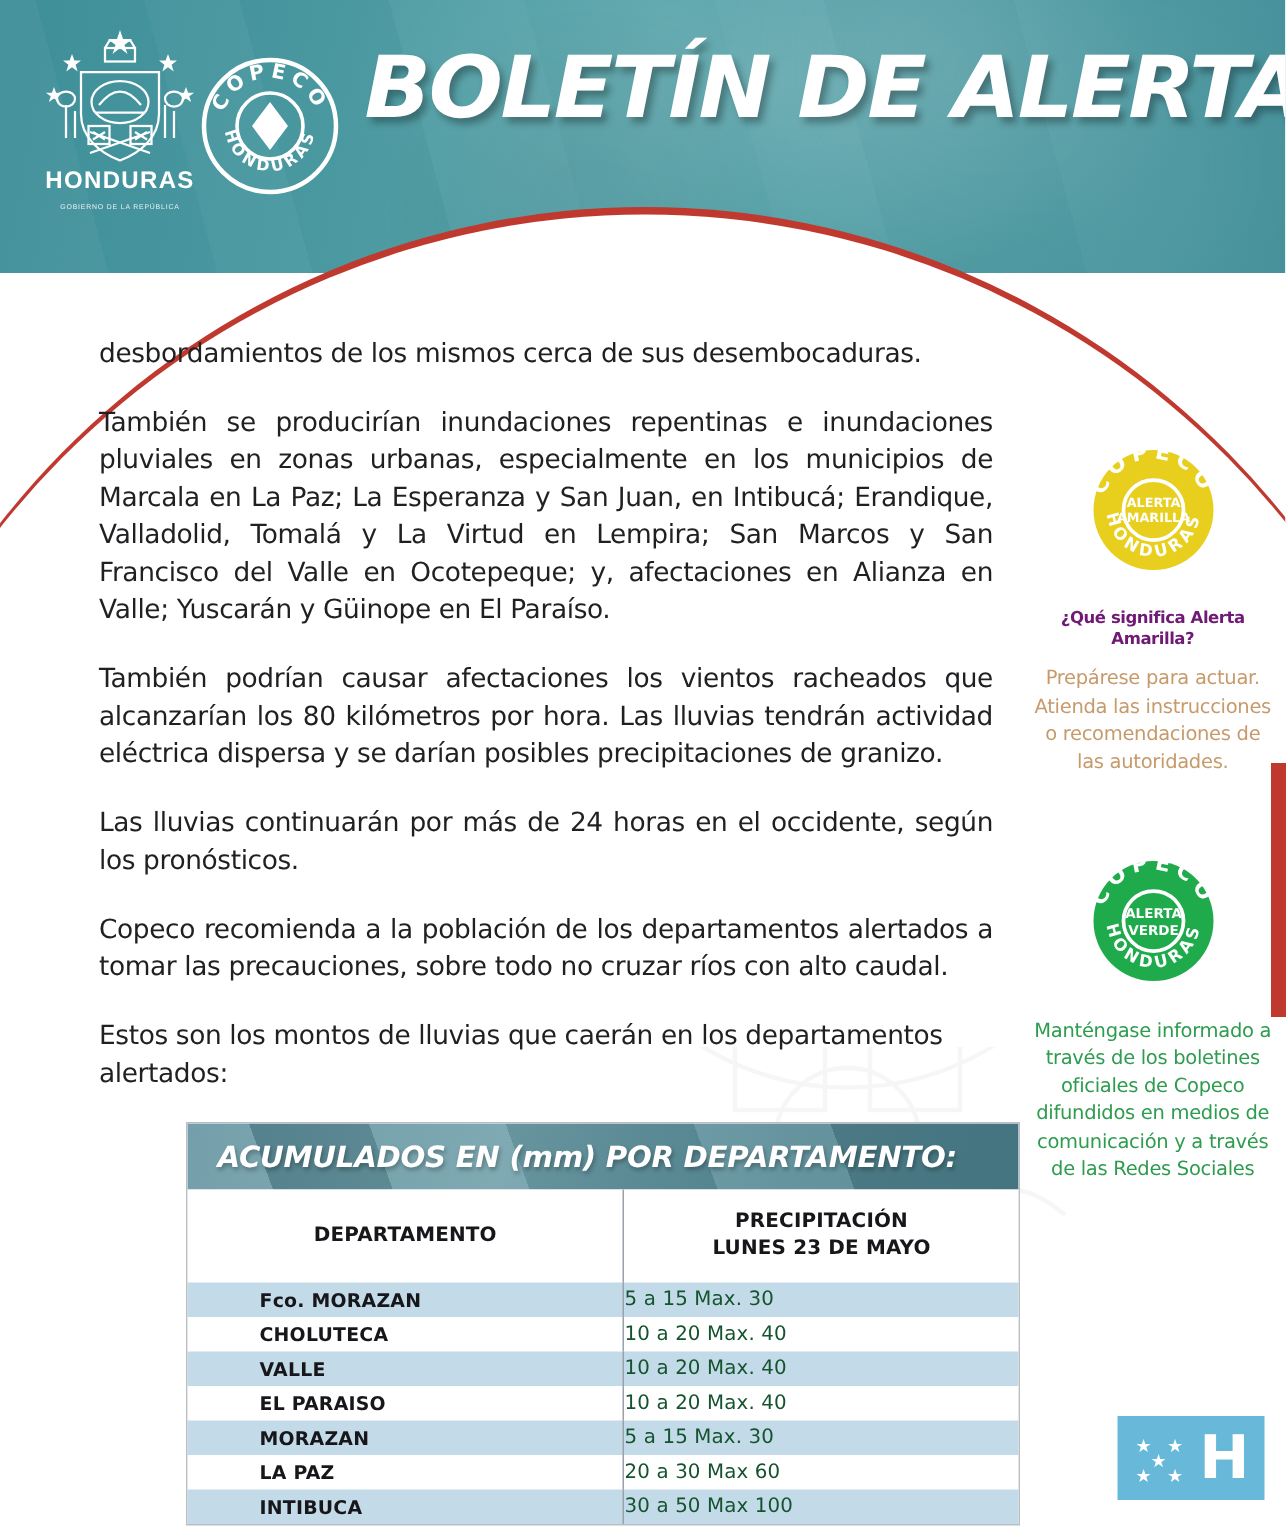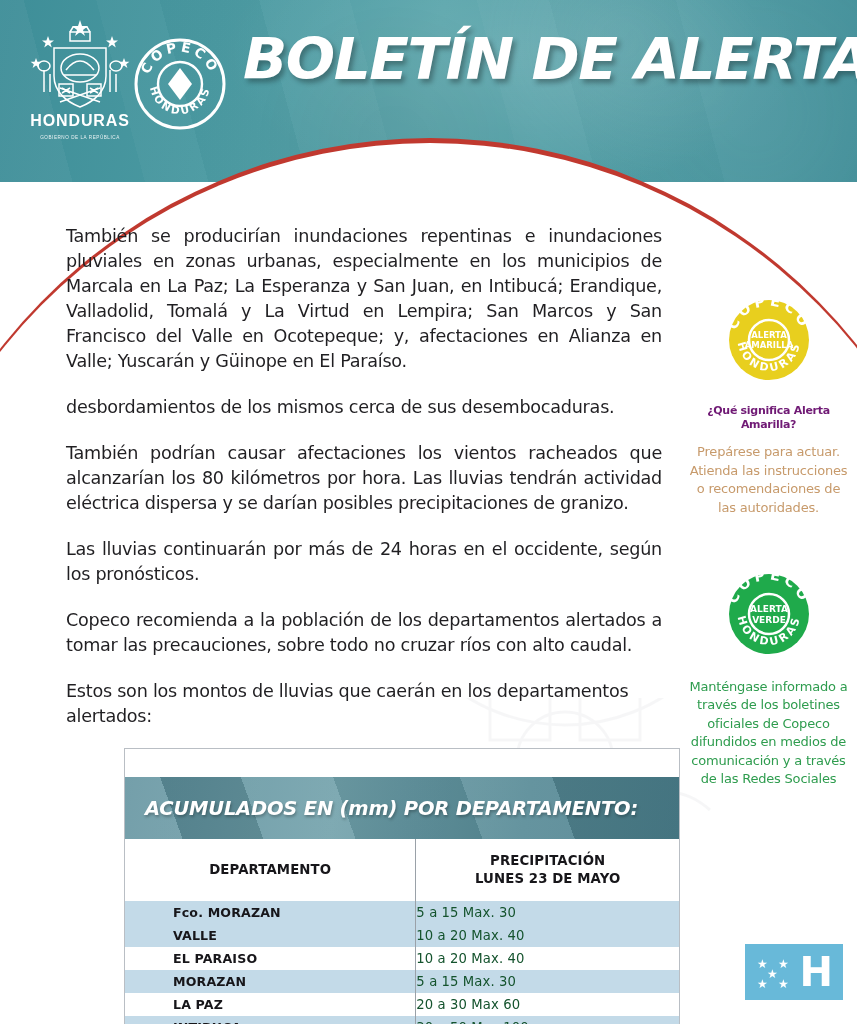--- a/index.html
+++ b/index.html
@@ -218,30 +218,29 @@
   #table-wrap {
     position: absolute;
     left: 124px; top: 748px;
     width: 556px;
     z-index: 5;
     border: 1px solid #b9bec4;
     background: #ffffff;
     overflow: hidden;
   }
   #table-title {
-    height: 62px;
+    height: 44px;
     background:
       linear-gradient(70deg, rgba(255,255,255,.16) 0 10%, rgba(0,0,0,.10) 10% 24%,
                              rgba(255,255,255,.12) 24% 40%, rgba(0,0,0,.06) 40% 62%,
                              rgba(255,255,255,.10) 62% 78%, rgba(0,0,0,.10) 78% 100%),
       linear-gradient(100deg, #5a8d9a 0%, #6d9ea8 38%, #548894 72%, #4c818f 100%);
     display: flex;
     align-items: center;
     padding-left: 20px;
-    margin-top: 28px;
   }
   #table-title span {
     font-family: "DejaVu Sans", sans-serif;
     font-size: 19.5px;
     font-weight: bold;
     font-style: italic;
     color: #ffffff;
     letter-spacing: -.2px;
     text-shadow: 1px 2px 3px rgba(0,0,0,.28);
   }
@@ -375,22 +374,22 @@
         <path d="M250 200 q40 -35 80 0 q40 -35 80 0"></path>
         <path d="M40 400 q40 -35 80 0"></path>
         <path d="M350 400 q40 -35 80 0"></path>
         <path d="M100 560 q40 -35 80 0"></path>
         <path d="M300 560 q40 -35 80 0"></path>
       </g>
     </svg>
   </div>
 
   <div id="body-col">
+    <p>desbordamientos de los mismos cerca de sus desembocaduras.</p>
     <p>También se producirían inundaciones repentinas e inundaciones pluviales en zonas urbanas, especialmente en los municipios de Marcala en La Paz; La Esperanza y San Juan, en Intibucá; Erandique, Valladolid, Tomalá y La Virtud en Lempira; San Marcos y San Francisco del Valle en Ocotepeque; y, afectaciones en Alianza en Valle; Yuscarán y Güinope en El Paraíso.</p>
-    <p>desbordamientos de los mismos cerca de sus desembocaduras.</p>
     <p>También podrían causar afectaciones los vientos racheados que alcanzarían los 80 kilómetros por hora. Las lluvias tendrán actividad eléctrica dispersa y se darían posibles precipitaciones de granizo.</p>
     <p>Las lluvias continuarán por más de 24 horas en el occidente, según los pronósticos.</p>
     <p>Copeco recomienda a la población de los departamentos alertados a tomar las precauciones, sobre todo no cruzar ríos con alto caudal.</p>
     <p class="nojust">Estos son los montos de lluvias que caerán en los departamentos alertados:</p>
   </div>
 
   <div class="alert-block" id="alert-yellow">
     <div class="badge">
       <svg width="96" height="96" viewBox="0 0 96 96" aria-hidden="true">
         <defs>
@@ -447,20 +446,24 @@
             <div>PRECIPITACIÓN</div>
             <div>LUNES 23 DE MAYO</div>
           </th>
         </tr>
       </thead>
       <tbody id="table-body">
           <tr class="odd">
             <td class="col-dep">Fco. MORAZAN</td>
             <td class="col-pre">5 a 15 Max. 30</td>
           </tr>
+          <tr class="even">
+            <td class="col-dep">CHOLUTECA</td>
+            <td class="col-pre">10 a 20 Max. 40</td>
+          </tr>
           <tr class="odd">
             <td class="col-dep">VALLE</td>
             <td class="col-pre">10 a 20 Max. 40</td>
           </tr>
           <tr class="even">
             <td class="col-dep">EL PARAISO</td>
             <td class="col-pre">10 a 20 Max. 40</td>
           </tr>
           <tr class="odd">
             <td class="col-dep">MORAZAN</td>

